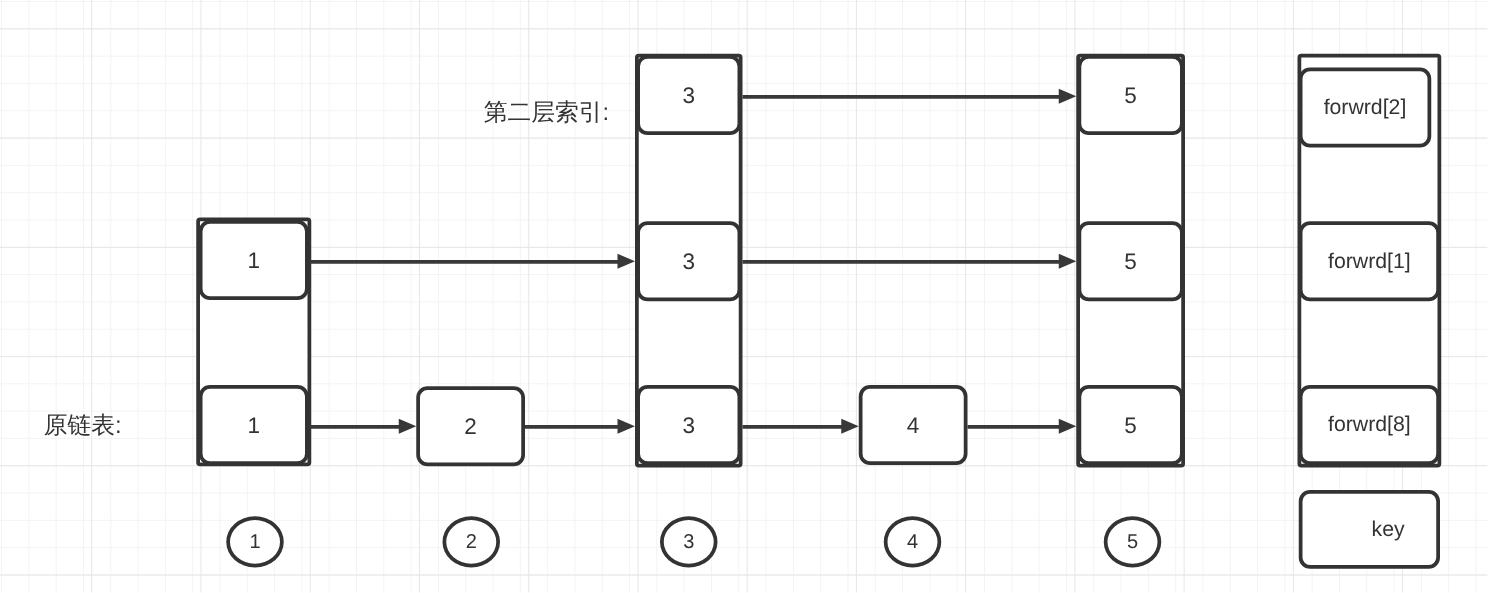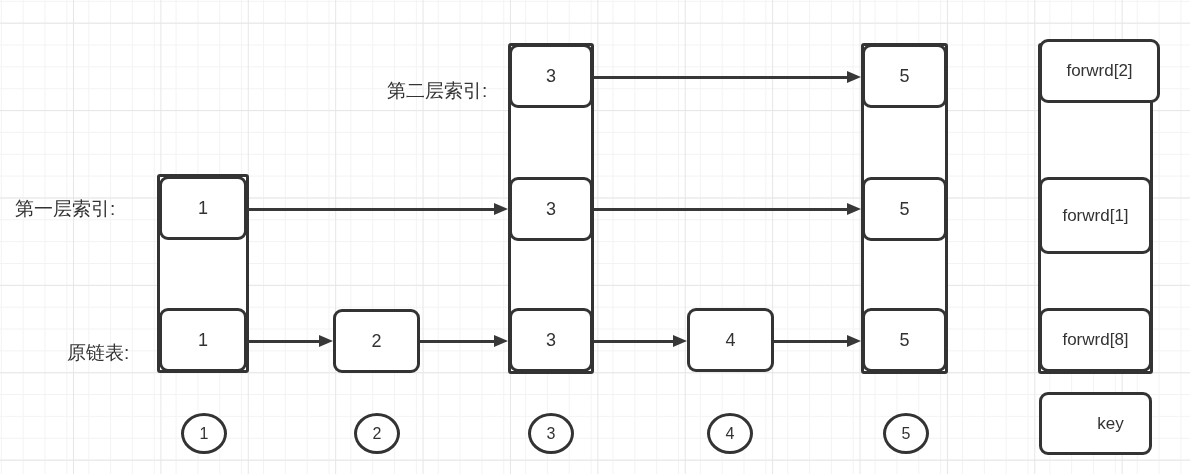--- a/index.html
+++ b/index.html
@@ -70,22 +70,21 @@
     border-bottom:6px solid transparent;
     border-left:14px solid #383838;
   }
 </style>
 </head>
 <body>
 
 <div class="canvas">
 
   <div class="rowlabel" style="left:363px;top:79px;margin-left:24px;">第二层索引:</div>
-  <div class="rowlabel" style="left:15px;top:197px;">第一层索引:</div>
-  <div class="rowlabel" style="left:35px;top:341px;margin-left:32px;">原链表:</div>
+  <div class="rowlabel" style="left:35px;top:329px;">原链表:</div>
 
   <div class="col" style="left:157px;top:174px;width:92px;height:199px;"></div>
   <div class="col" style="left:508px;top:43px;width:86px;height:331px;"></div>
   <div class="col" style="left:861px;top:43px;width:87px;height:331px;"></div>
   <div class="col" style="left:1038px;top:43px;width:115px;height:331px;"></div>
 
   <div class="cell" style="left:159px;top:176px;width:88px;height:64px;">1</div>
   <div class="cell" style="left:159px;top:308px;width:88px;height:64px;">1</div>
 
   <div class="cell" style="left:333px;top:309px;width:87px;height:64px;">2</div>
@@ -93,22 +92,22 @@
   <div class="cell" style="left:509px;top:44px;width:84px;height:64px;">3</div>
   <div class="cell" style="left:509px;top:177px;width:84px;height:64px;">3</div>
   <div class="cell" style="left:509px;top:308px;width:84px;height:64px;">3</div>
 
   <div class="cell" style="left:687px;top:308px;width:87px;height:64px;">4</div>
 
   <div class="cell" style="left:862px;top:44px;width:85px;height:64px;">5</div>
   <div class="cell" style="left:862px;top:177px;width:85px;height:64px;">5</div>
   <div class="cell" style="left:862px;top:308px;width:85px;height:64px;">5</div>
 
-  <div class="cell struct" style="left:1039px;top:39px;width:121px;height:64px;">forwrd[2]</div>
-  <div class="cell struct" style="left:1039px;top:177px;width:113px;height:77px;">forwrd[1]</div>
+  <div class="cell struct" style="left:1039px;top:54px;width:106px;height:64px;">forwrd[2]</div>
+  <div class="cell struct" style="left:1039px;top:177px;width:113px;height:64px;">forwrd[1]</div>
   <div class="cell struct" style="left:1039px;top:308px;width:113px;height:64px;">forwrd[8]</div>
   <div class="cell struct" style="left:1039px;top:392px;width:113px;height:63px;padding-left:30px;">key</div>
 
   <div class="arrow" style="left:594px;top:70px;width:267px;">
       <div class="shaft"></div>
       <div class="head"></div>
     </div>
   <div class="arrow" style="left:247px;top:202px;width:261px;">
       <div class="shaft"></div>
       <div class="head"></div>

